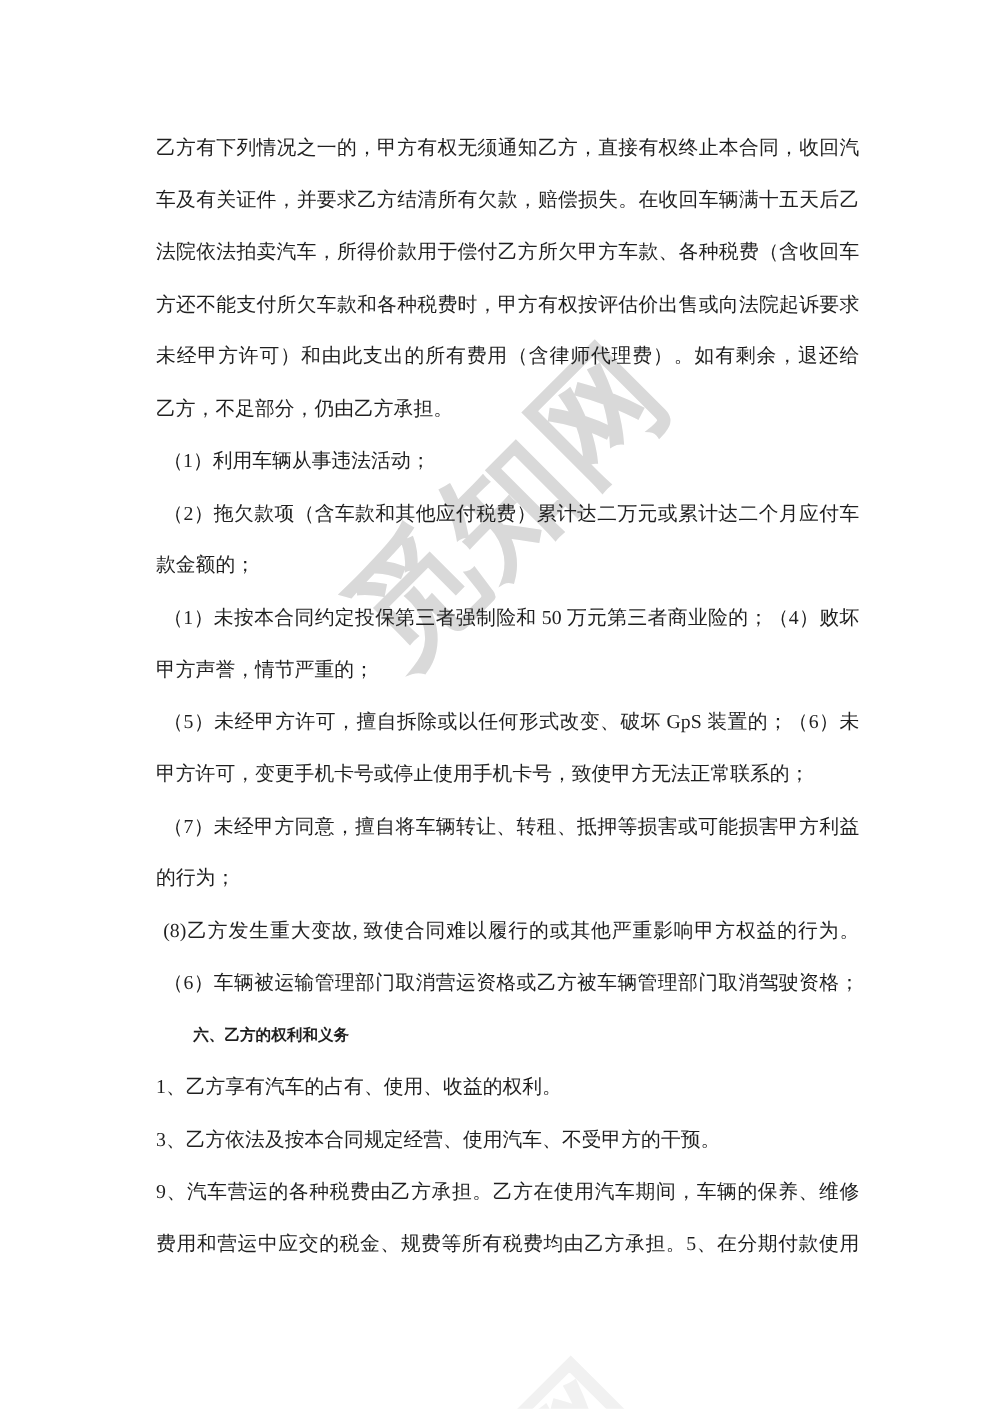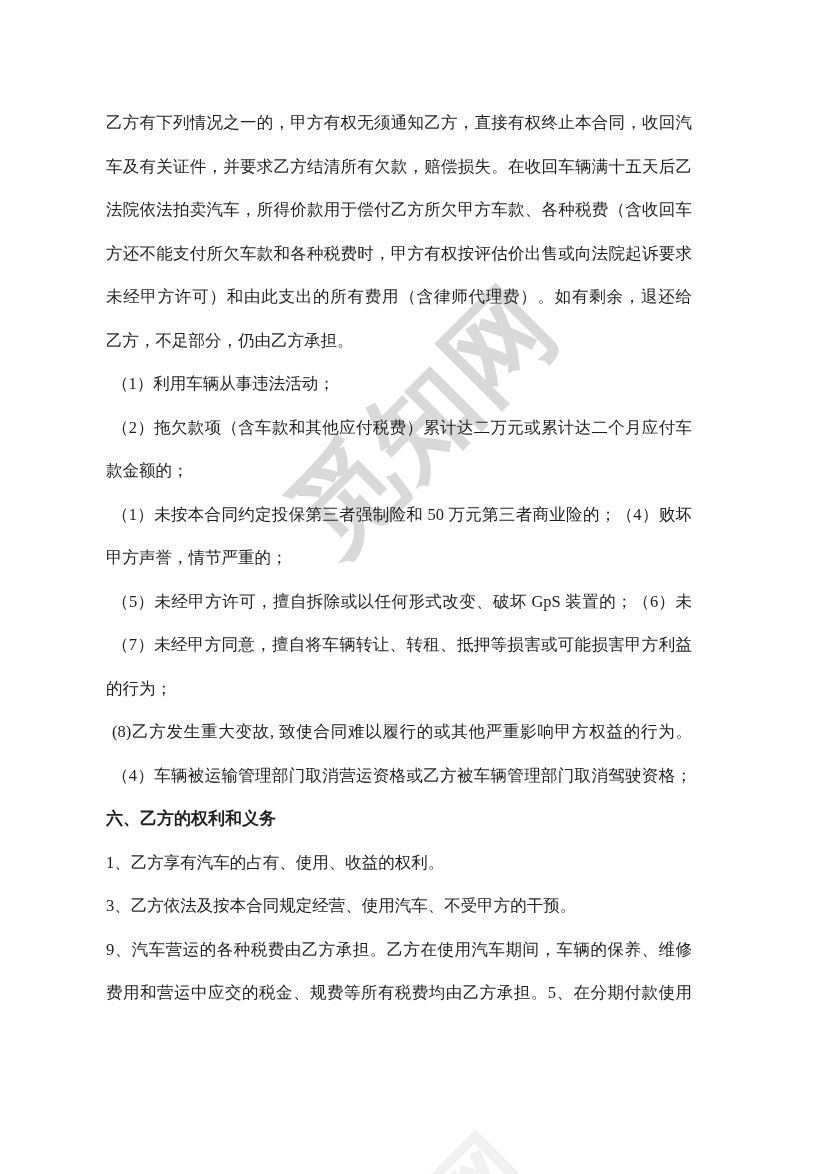--- a/index.html
+++ b/index.html
@@ -26,42 +26,43 @@
     white-space: nowrap;
     z-index: 1;
     pointer-events: none;
     user-select: none;
   }
   #watermark-center { left: 425px; top: 421px; color: #d9d9d9; }
   #watermark-bottom { left: 405px; top: 1268px; color: #f1f1f1; }
   
   #doc-body {
     position: absolute;
-    left: 106px; top: 101px;
+    left: 130px; top: 101px;
     width: 586px;
     z-index: 2;
     color: #1f1f1f;
     font-size: 16.5px;
   }
   .line {
     height: 43.5px;
     line-height: 43.5px;
     white-space: nowrap;
     overflow: visible;
   }
   .line.justify {
     white-space: normal;
     text-align: justify;
     text-align-last: justify;
     overflow: hidden;
   }
   .line.indent { text-indent: 6px; }
   .line.heading {
     font-weight: 700;
-    font-size: 17px;
+    font-size: 13px;
+    margin-left: 31px;
   }
 </style>
 </head>
 <body style="background: rgb(255, 255, 255);">
 
 <div id="page">
   <div id="watermark-center" class="watermark" style="color: rgb(217, 217, 217);">觅知网</div>
   <div id="watermark-bottom" class="watermark" style="color: rgb(241, 241, 241);">觅知网</div>
   <div id="doc-body" style="color: rgb(31, 31, 31);">
       <div class="line justify">乙方有下列情况之一的，甲方有权无须通知乙方，直接有权终止本合同，收回汽</div>
@@ -69,23 +70,24 @@
       <div class="line justify">法院依法拍卖汽车，所得价款用于偿付乙方所欠甲方车款、各种税费（含收回车</div>
       <div class="line justify">方还不能支付所欠车款和各种税费时，甲方有权按评估价出售或向法院起诉要求</div>
       <div class="line justify">未经甲方许可）和由此支出的所有费用（含律师代理费）。如有剩余，退还给</div>
       <div class="line">乙方，不足部分，仍由乙方承担。</div>
       <div class="line indent">（1）利用车辆从事违法活动；</div>
       <div class="line justify indent">（2）拖欠款项（含车款和其他应付税费）累计达二万元或累计达二个月应付车</div>
       <div class="line">款金额的；</div>
       <div class="line justify indent">（1）未按本合同约定投保第三者强制险和 50 万元第三者商业险的；（4）败坏</div>
       <div class="line">甲方声誉，情节严重的；</div>
       <div class="line justify indent">（5）未经甲方许可，擅自拆除或以任何形式改变、破坏 GpS 装置的；（6）未经</div>
+      <div class="line">甲方许可，变更手机卡号或停止使用手机卡号，致使甲方无法正常联系的；</div>
       <div class="line justify indent">（7）未经甲方同意，擅自将车辆转让、转租、抵押等损害或可能损害甲方利益</div>
       <div class="line">的行为；</div>
       <div class="line justify indent">(8)乙方发生重大变故, 致使合同难以履行的或其他严重影响甲方权益的行为。</div>
-      <div class="line justify indent">（4）车辆被运输管理部门取消营运资格或乙方被车辆管理部门取消驾驶资格；</div>
+      <div class="line justify indent">（6）车辆被运输管理部门取消营运资格或乙方被车辆管理部门取消驾驶资格；</div>
       <div class="line heading">六、乙方的权利和义务</div>
       <div class="line">1、乙方享有汽车的占有、使用、收益的权利。</div>
       <div class="line">3、乙方依法及按本合同规定经营、使用汽车、不受甲方的干预。</div>
       <div class="line justify">9、汽车营运的各种税费由乙方承担。乙方在使用汽车期间，车辆的保养、维修</div>
       <div class="line justify">费用和营运中应交的税金、规费等所有税费均由乙方承担。5、在分期付款使用</div>
     </div>
 </div>
 
 </body></html>

